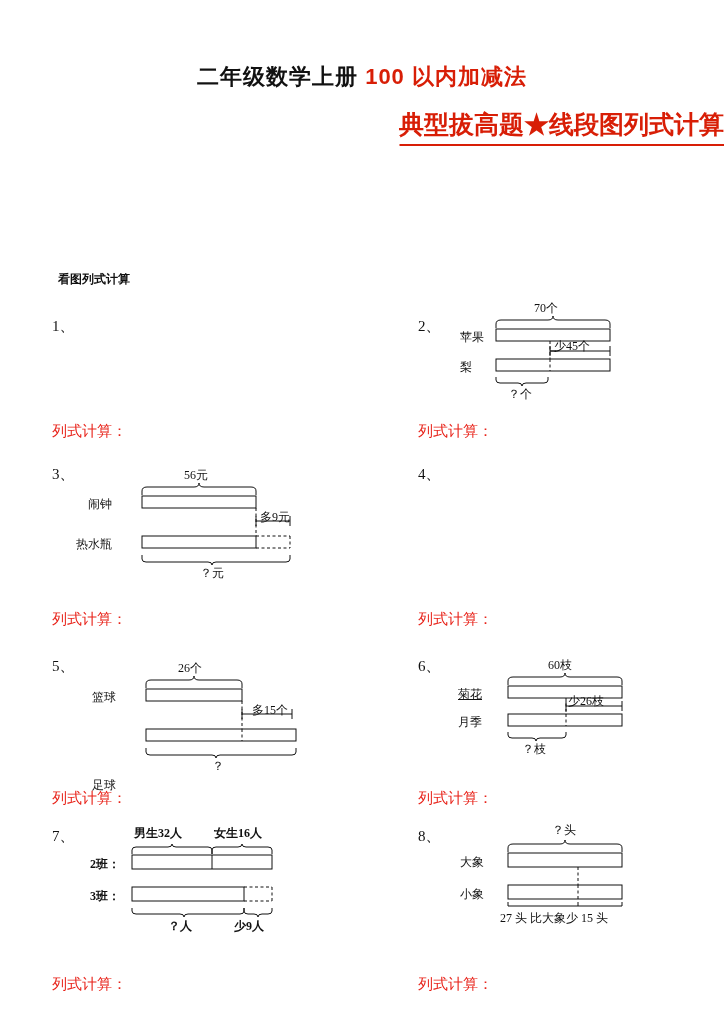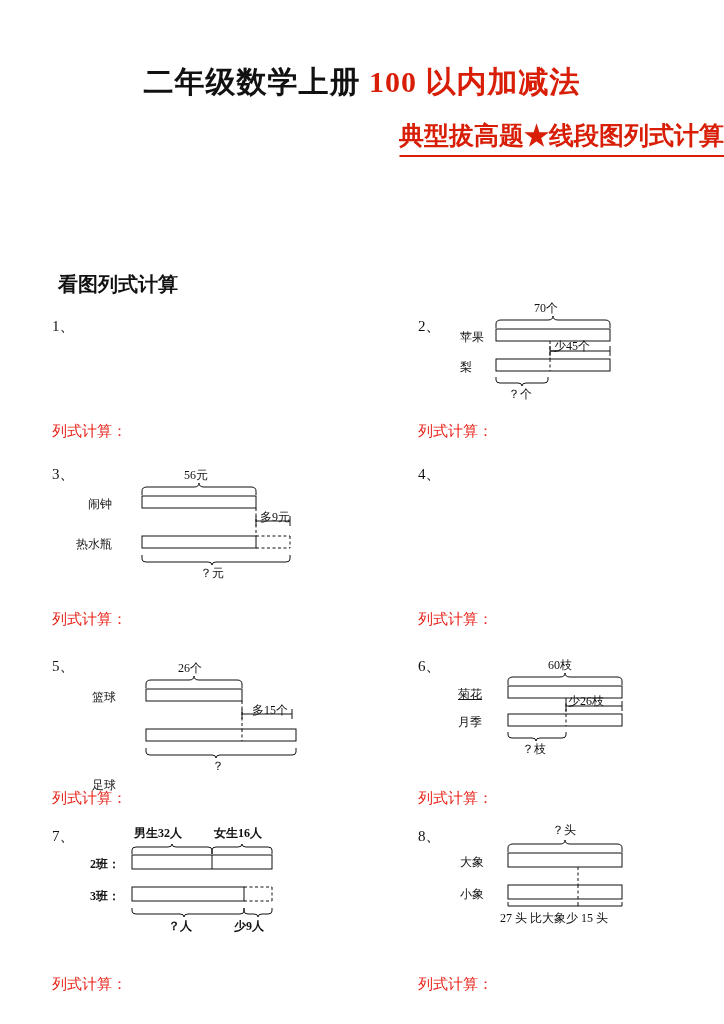--- a/index.html
+++ b/index.html
@@ -9,23 +9,23 @@
     font-family: "Liberation Serif", serif;
     color: #000;
     position: relative;
     overflow: hidden;
   }
   .page { position: relative; width: 724px; height: 1024px; }
 
   
   .title1 {
     text-align: center;
-    font-family: Liberation Serif, serif;
+    font-family: Liberation Sans, sans-serif;
     font-weight: bold;
-    font-size: 30px;
+    font-size: 22px;
     letter-spacing: 1px;
     margin-top: 62px;
     white-space: nowrap;
   }
   .title1 .blk { color:#111; }
   .title1 .red { color:#d81e06; }
   .title2 {
     text-align:center;
     font-family: "Liberation Serif", serif;
     font-weight: bold;
@@ -40,21 +40,21 @@
     border-bottom: 2px solid #d81e06;
     white-space: nowrap;
   }
   .title2-wrap { text-align:center; }
 
   .instruction {
     position:absolute;
     left: 58px; top: 209px;
     font-family: "Liberation Sans", sans-serif;
     font-weight: bold;
-    font-size: 20px;
+    font-size: 12px;
     color:#111;
   }
 
   
   .qnum {
     position:absolute;
     font-size: 15px;
     color:#111;
   }
   .answer {

